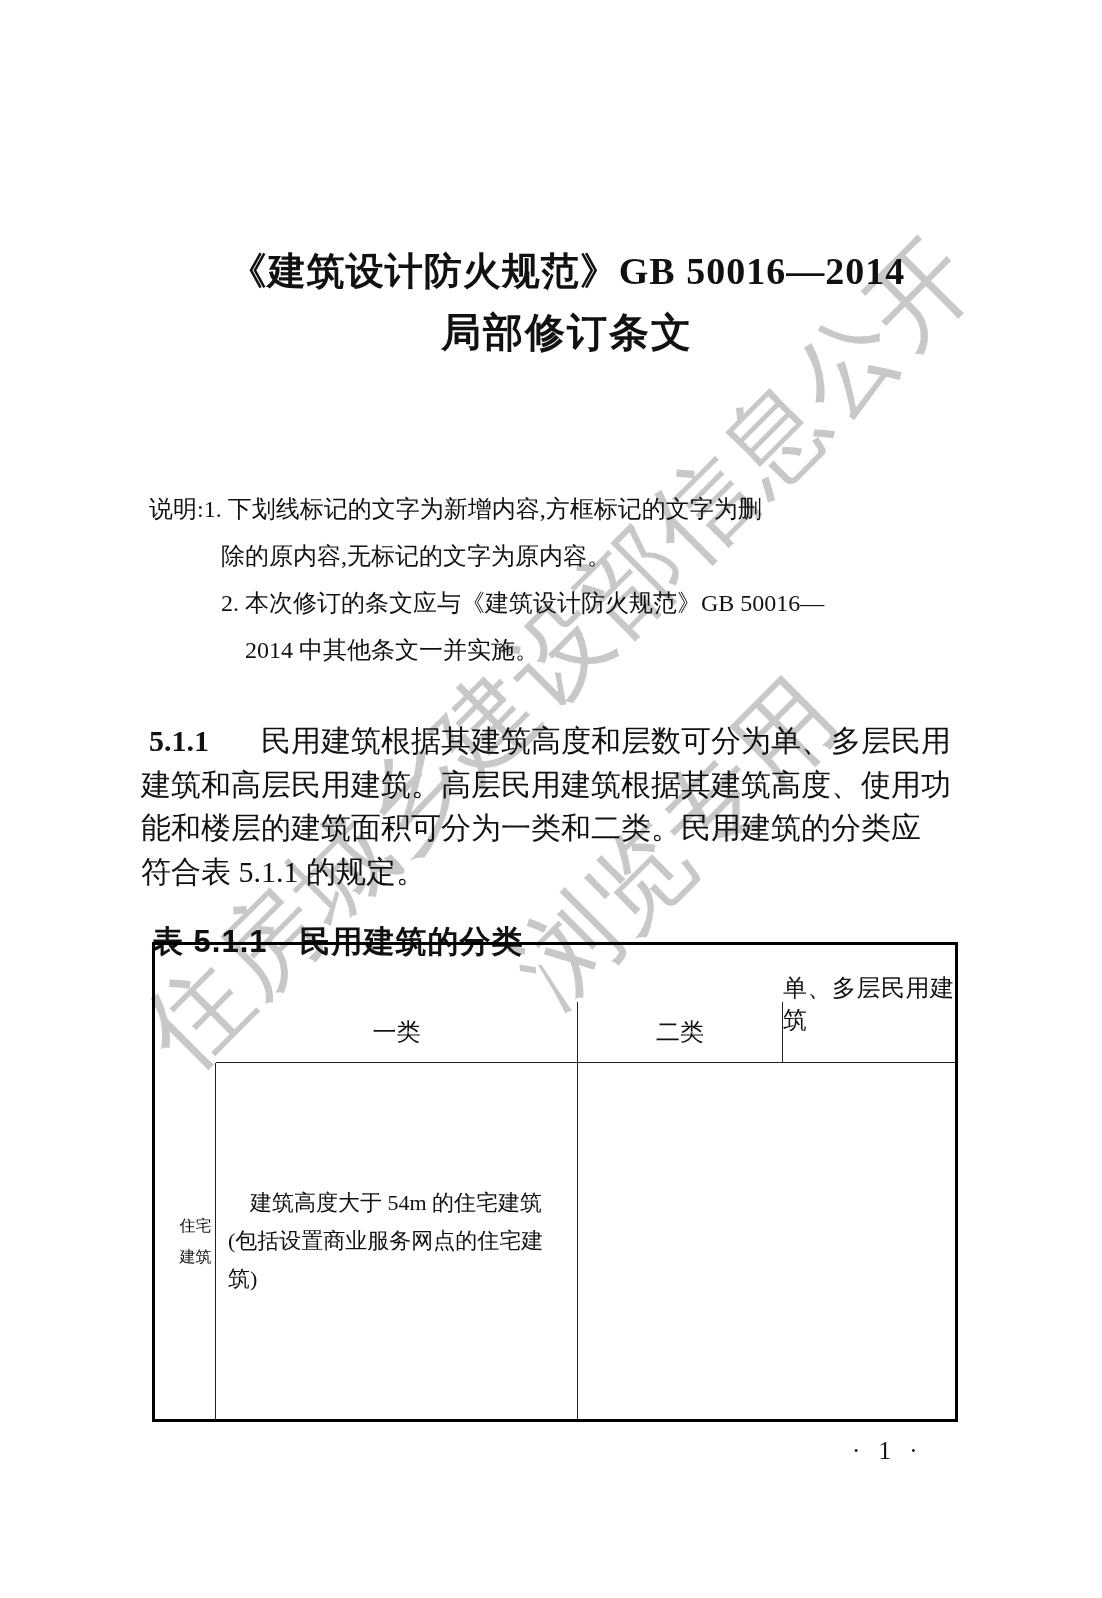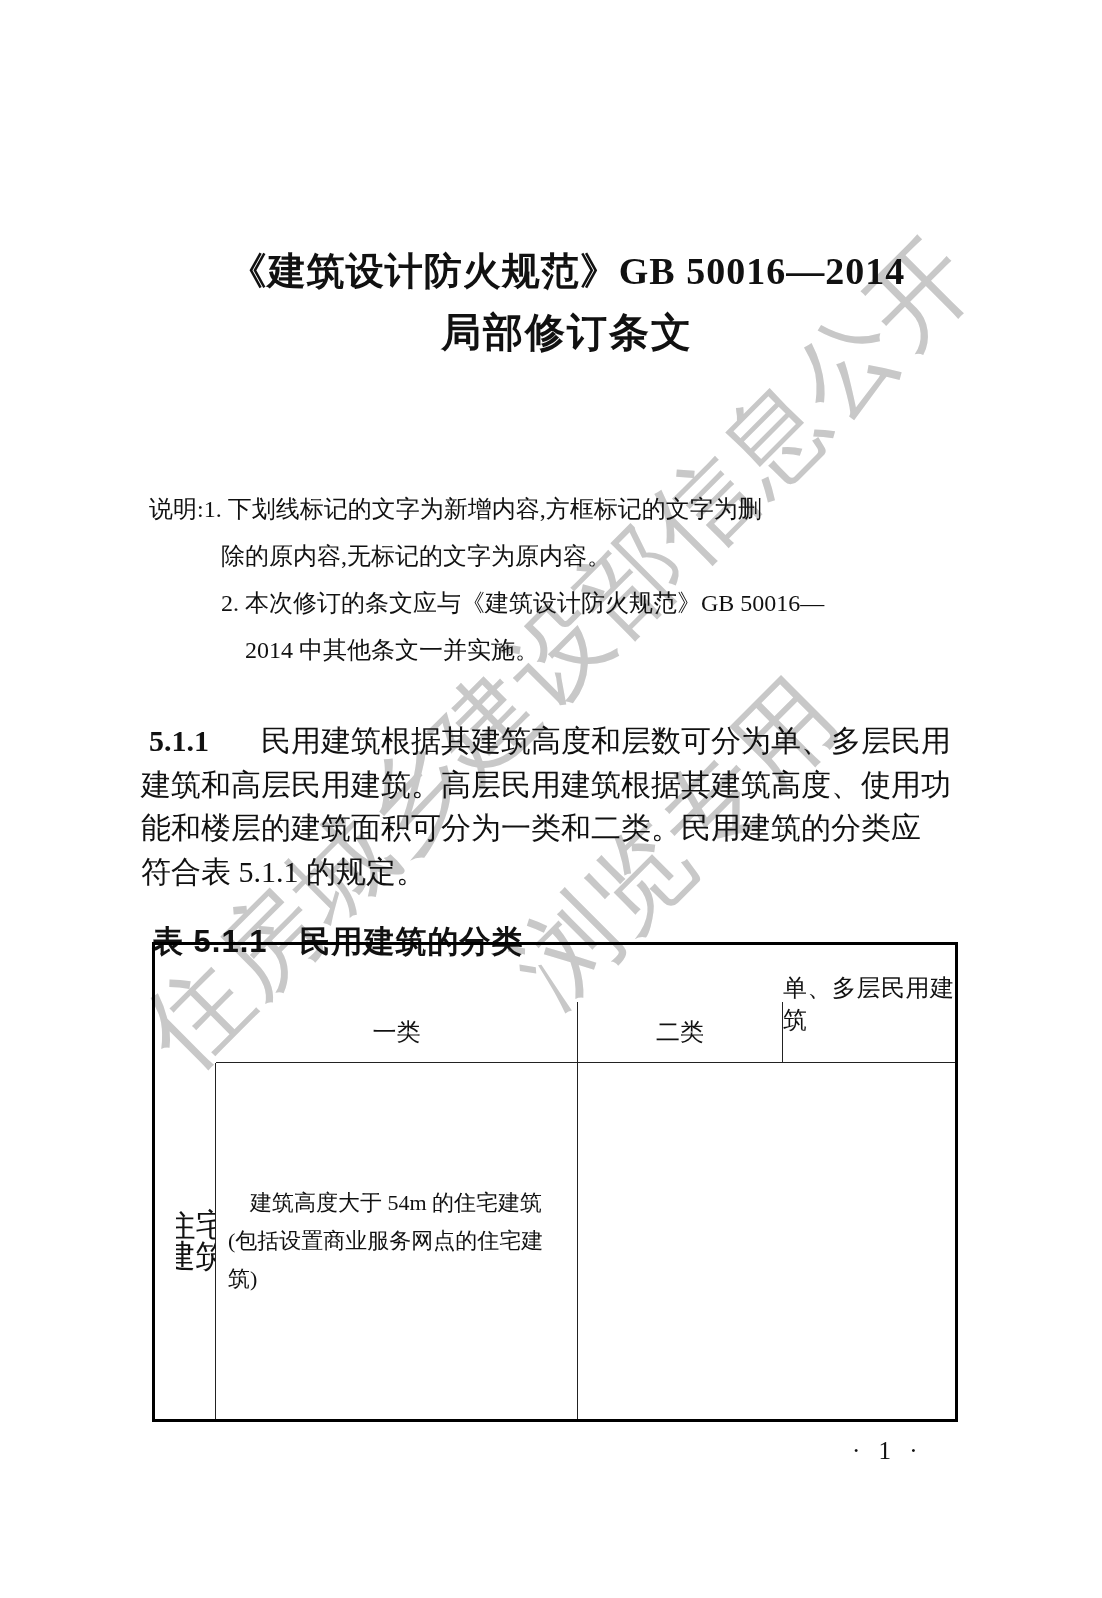--- a/index.html
+++ b/index.html
@@ -77,21 +77,21 @@
   .c-b3{grid-column:4;grid-row:3;}
   .bodycell{
     font-size:22px;line-height:38px;
     justify-content:flex-start;
     white-space:pre;
   }
   .c-b1{padding:0 12px;}
   .c-b2{padding:0 4px;}
   .c-b3{padding:0 3px;}
   .rowlabel{
-    font-size:32px;line-height:31px;white-space:pre;text-align:center;margin-left:21px;
+    font-size:16px;line-height:31px;white-space:pre;text-align:center;margin-left:21px;
   }
   #page-num{
     position:absolute;left:852px;top:1437px;
     font-size:25px;letter-spacing:6px;
   }
 </style>
 </head>
 <body>
 
 <div id="page">

